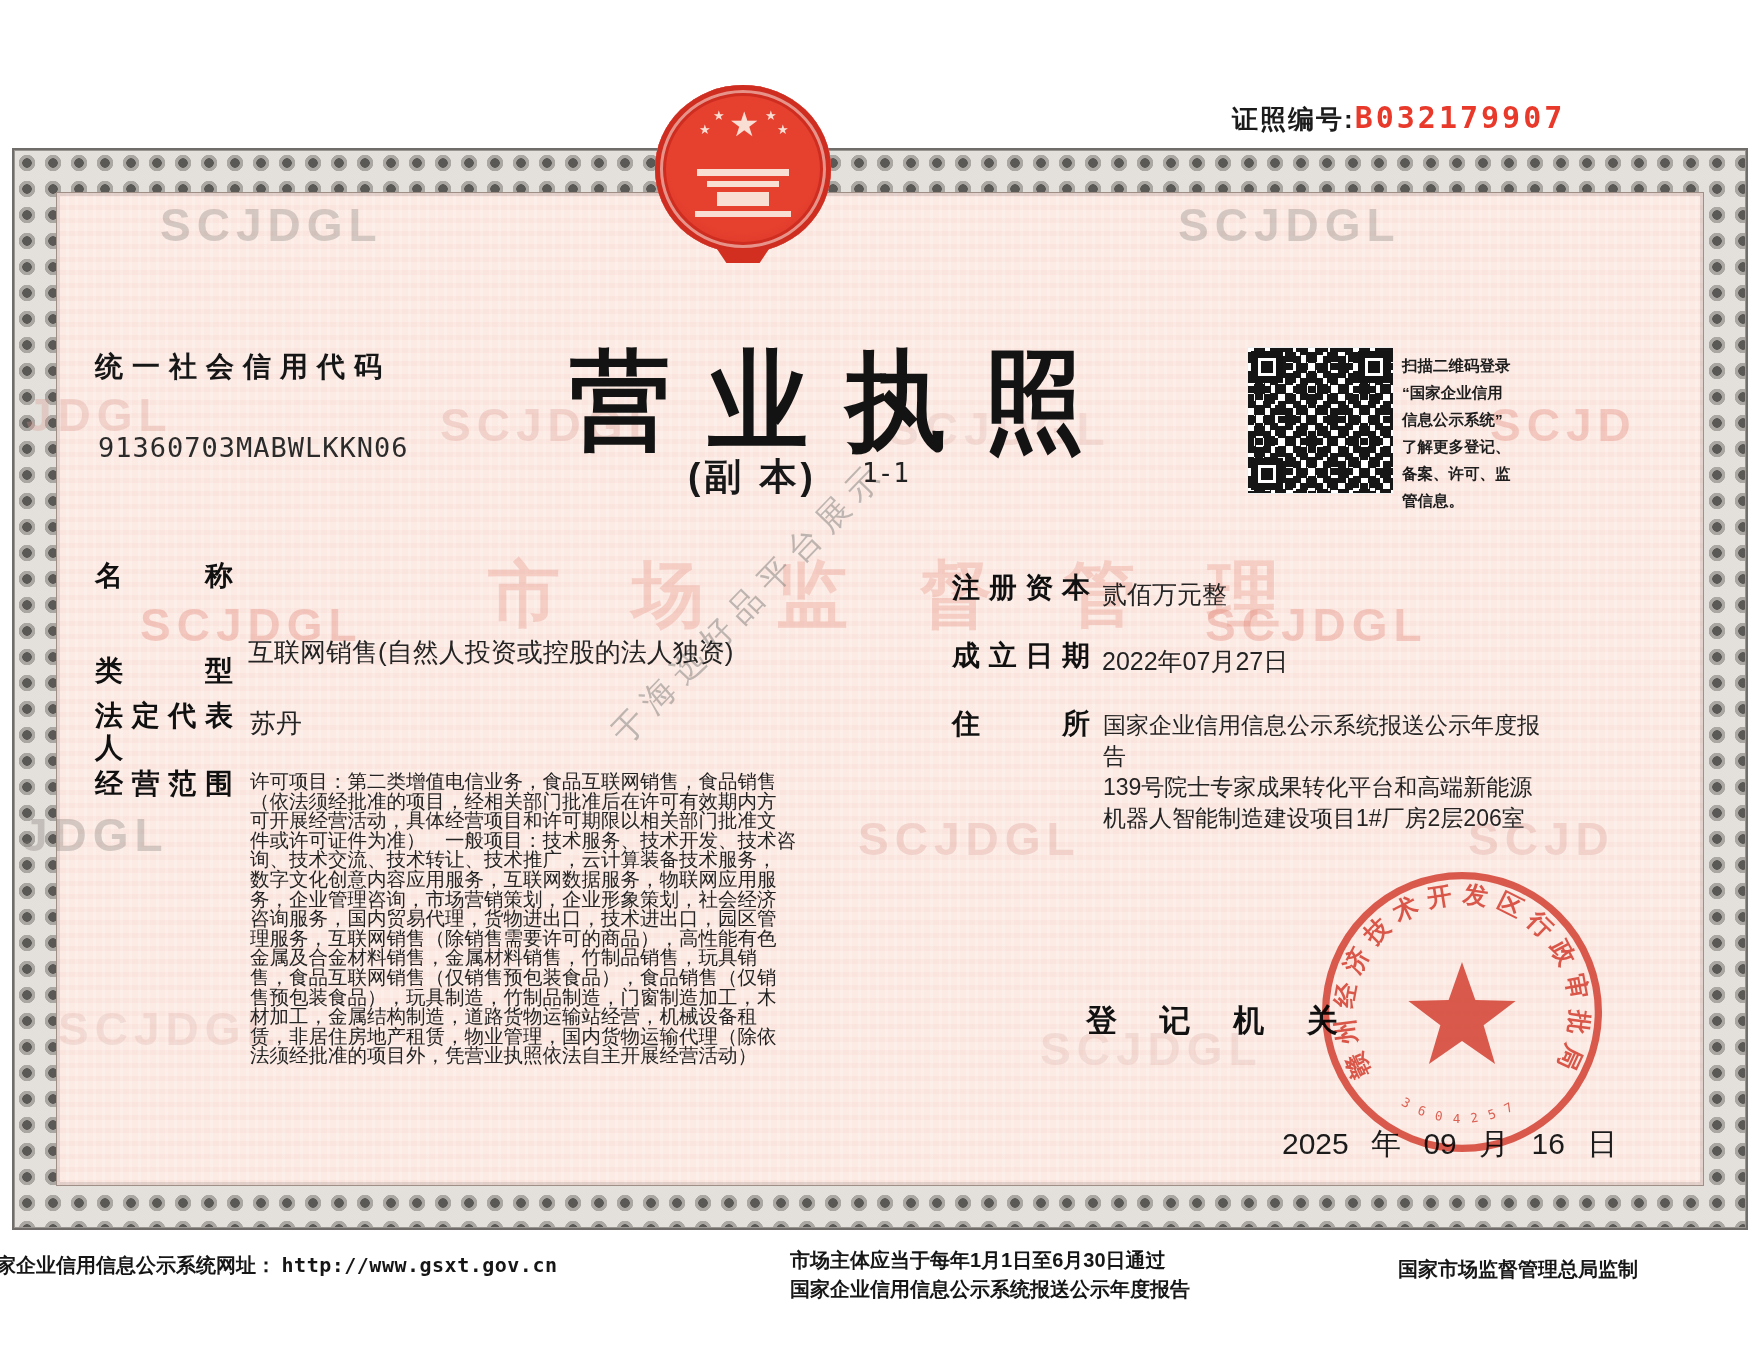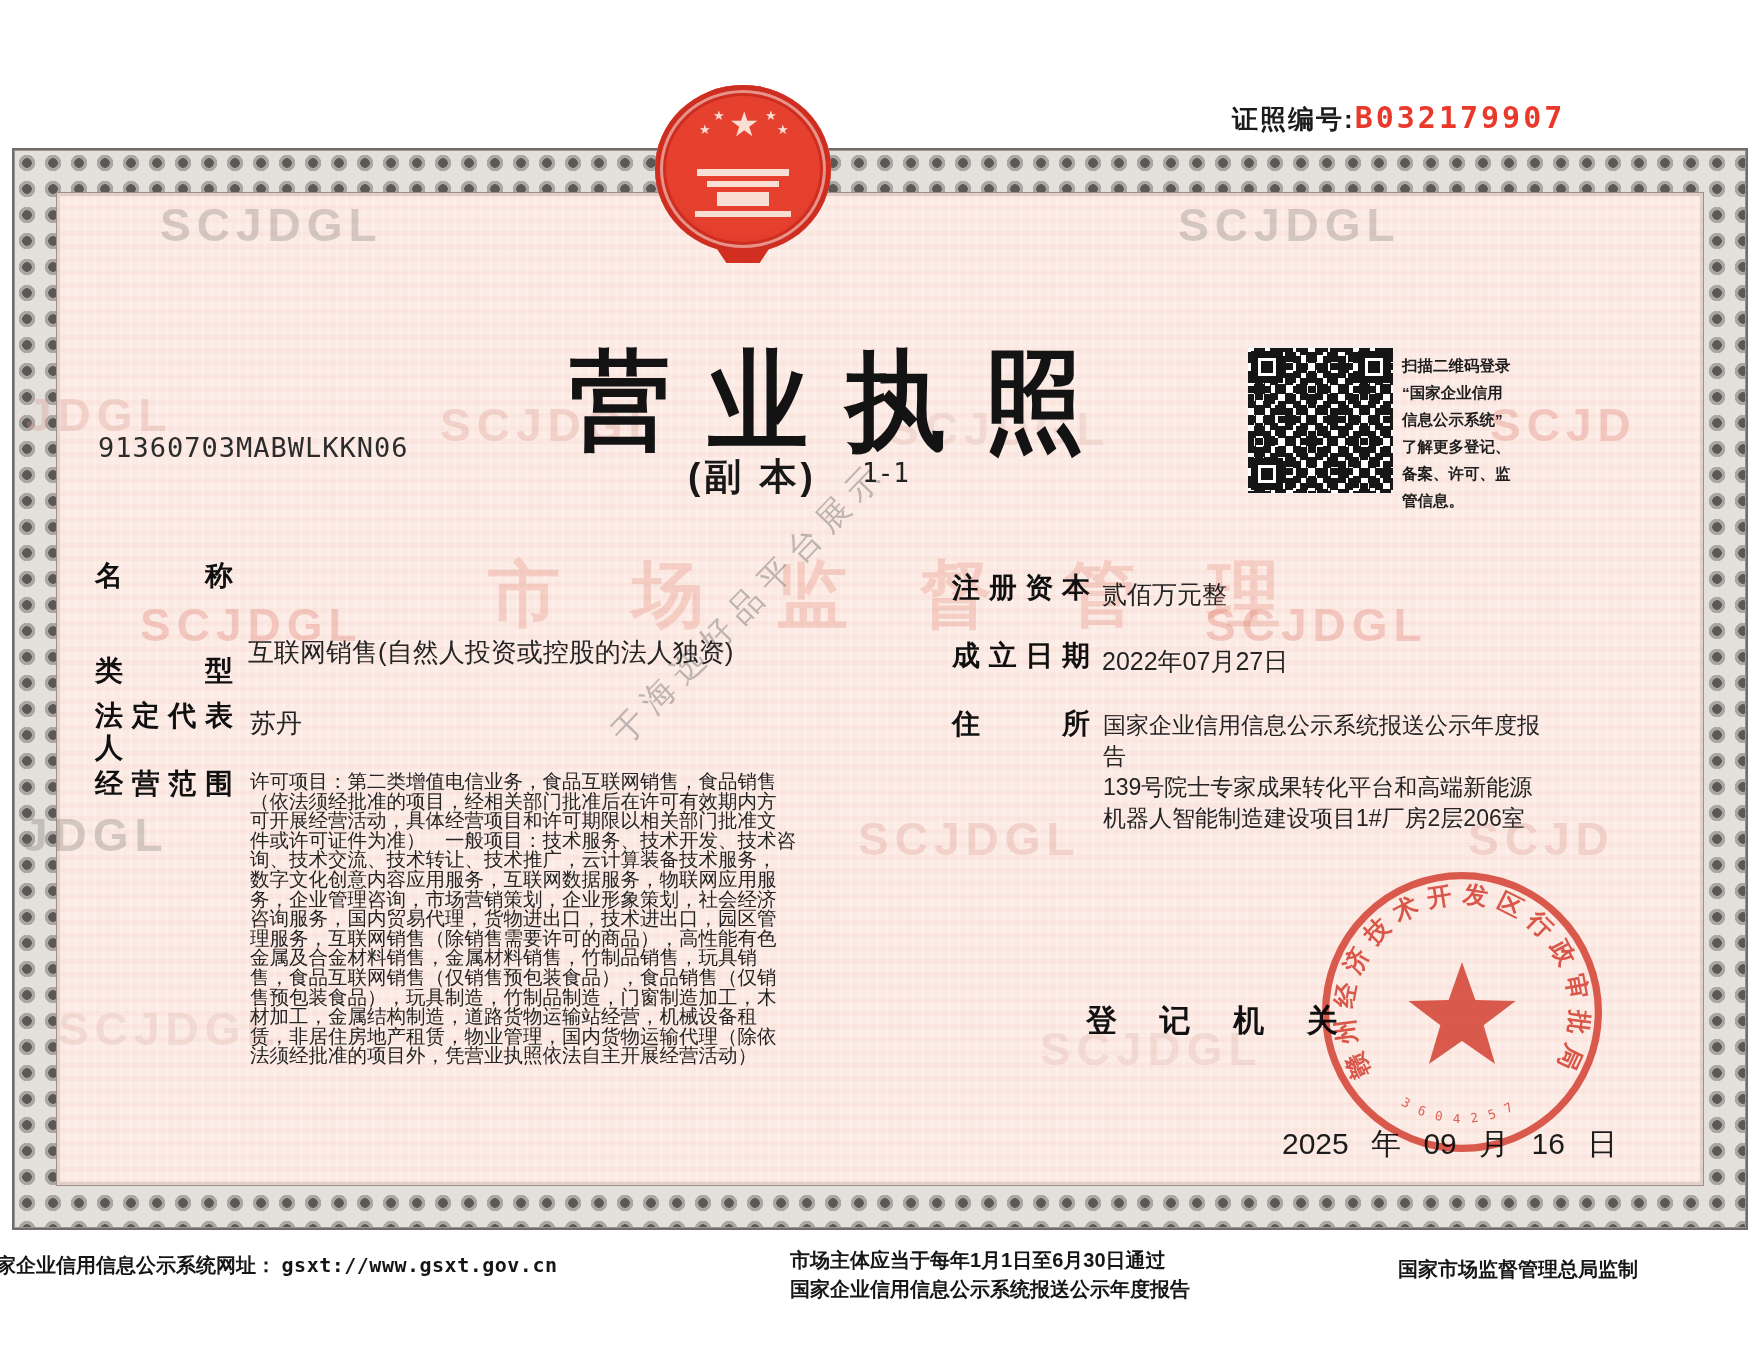--- a/index.html
+++ b/index.html
@@ -136,20 +136,21 @@
       <div class="gate">
         <div class="g1"></div>
           <div class="g2"></div>
           <div class="g3"></div>
           <div class="g4"></div>
       </div>
     </div>
     <div class="ribbon"></div>
   </div>
 
+  <div class="cc-label abs">统一社会信用代码</div>
   <div class="cc-value abs">91360703MABWLKKN06</div>
 
   <div class="title abs">营业执照</div>
   <div class="subtitle abs">(副  本)</div>
   <div class="copyidx abs">1-1</div>
 
   <div class="qr abs">
     <div class="f tl"></div>
     <div class="f tr"></div>
     <div class="f bl"></div>
@@ -210,19 +211,19 @@
     <text font-size="27" font-weight="700" fill="#d23b2c" opacity="0.92" letter-spacing="10" font-family="Liberation Sans, sans-serif">
       <textPath href="#sealArc" startOffset="50%" text-anchor="middle">赣州经济技术开发区行政审批局</textPath>
     </text>
     <text font-size="14" fill="#d23b2c" opacity="0.85" letter-spacing="12" font-family="DejaVu Sans Mono, monospace">
       <textPath href="#sealBottom" startOffset="50%" text-anchor="middle">3604257</textPath>
     </text>
   </svg>
 
   <div class="foot-left abs">
     <span>家企业信用信息公示系统网址：</span>
-    <span class="url">gsxt://www.gsxt.gov.cn</span>
+    <span class="url">http://www.gsxt.gov.cn</span>
   </div>
   <div class="foot-center abs">市场主体应当于每年1月1日至6月30日通过
 国家企业信用信息公示系统报送公示年度报告</div>
   <div class="foot-right abs">国家市场监督管理总局监制</div>
 
 </div>
 
 </body></html>

